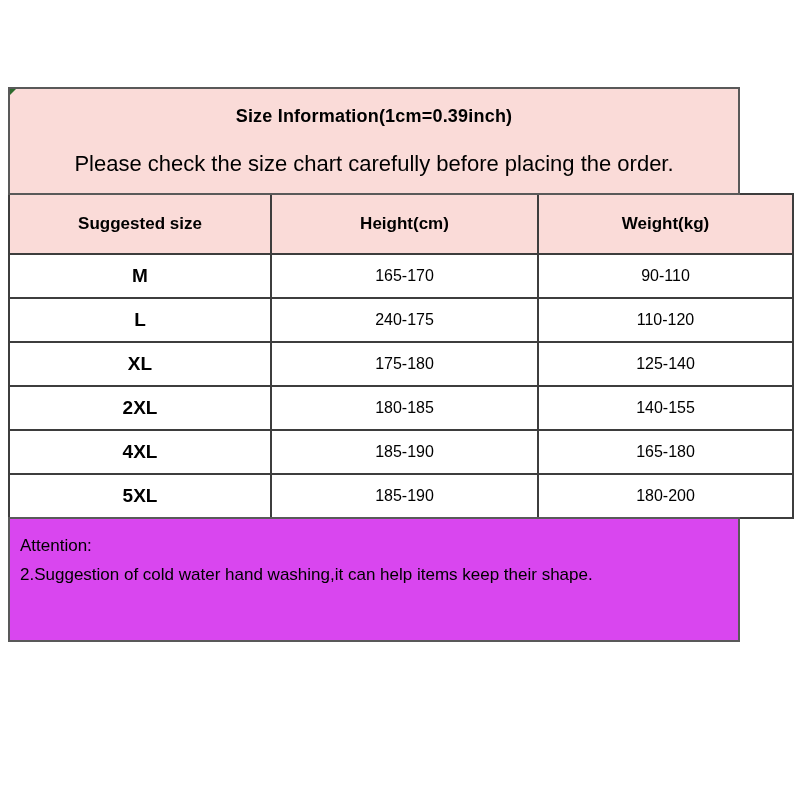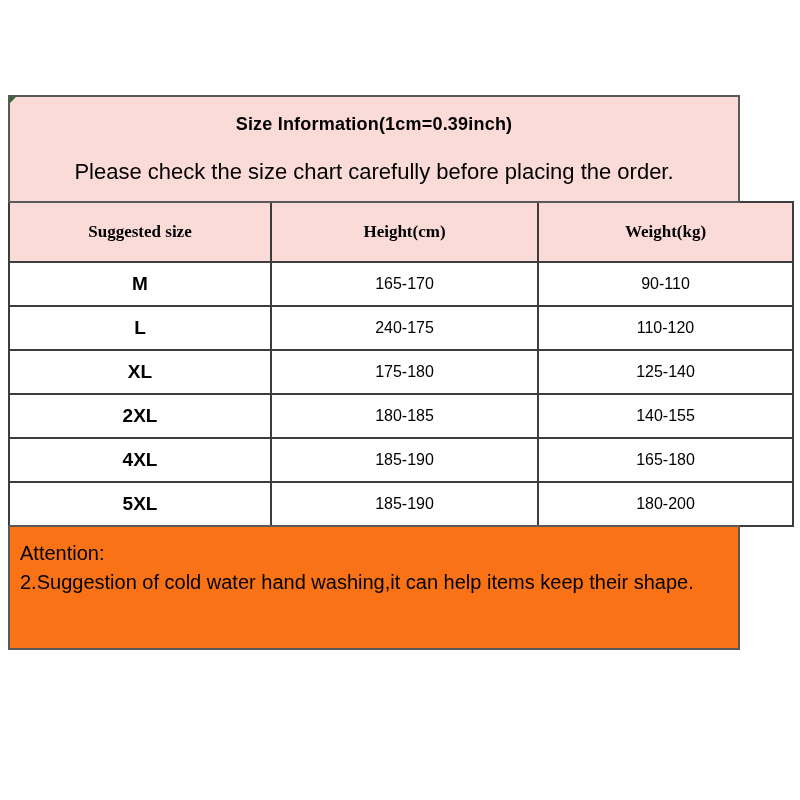--- a/index.html
+++ b/index.html
@@ -12,21 +12,21 @@
   .page {
     position: relative;
     width: 800px;
     height: 800px;
     background: #ffffff;
     overflow: hidden;
   }
   .sheet {
     position: absolute;
     left: 8px;
-    top: 95px;
+    top: 87px;
     width: 732px;
   }
   
   .info-header {
     position: relative;
     box-sizing: border-box;
     height: 108px;
     background: #fadbd8;
     border: 2px solid #595959;
     display: flex;
@@ -65,21 +65,20 @@
     border: 2px solid #3d3d3d;
     text-align: center;
     vertical-align: middle;
     padding: 0;
   }
   table.size-table th {
     background: #fadbd8;
     height: 58px;
     font-size: 17px;
     font-weight: bold;
-    font-family: Liberation Serif, serif;
   }
   table.size-table td {
     background: #ffffff;
     height: 42px;
   }
   td.size-cell {
     font-size: 19px;
     font-weight: bold;
   }
   td.value-cell {
@@ -87,24 +86,24 @@
     font-weight: normal;
   }
   col.c1 { width: 262px; }
   col.c2 { width: 267px; }
   col.c3 { width: 255px; }
   
   .attention {
     box-sizing: border-box;
     margin-top: -2px;
     min-height: 125px;
-    background: #f97316;
+    background: #d946ef;
     border: 2px solid #595959;
     padding: 12px 10px 6px 10px;
-    font-size: 20px;
+    font-size: 17px;
     line-height: 29px;
     text-align: left;
   }
 </style>
 </head>
 <body>
 
 <div class="page">
   <div class="sheet">
 

